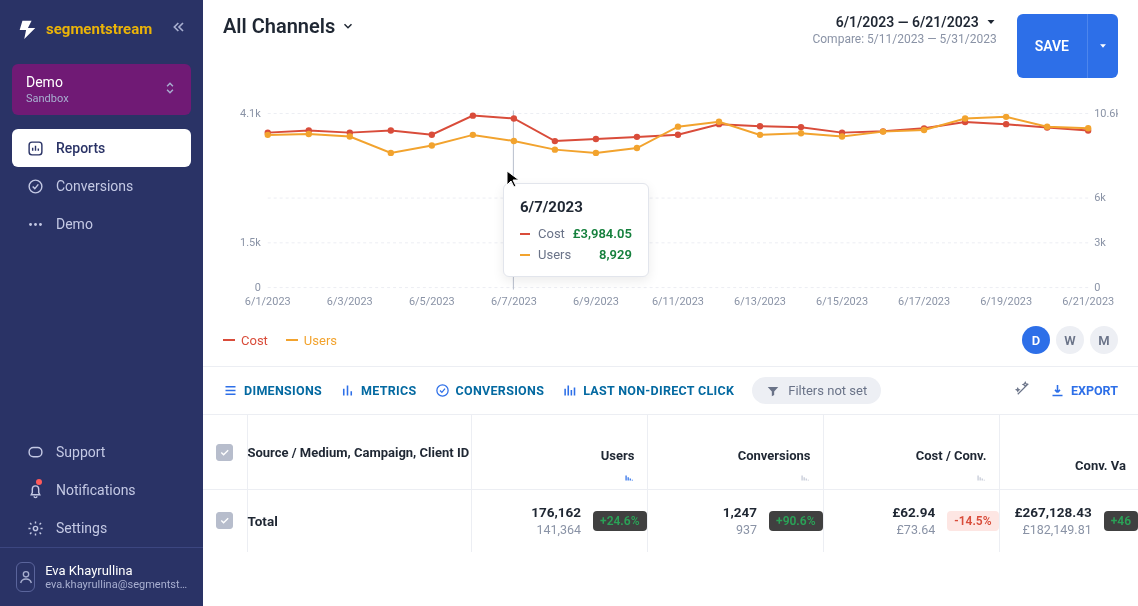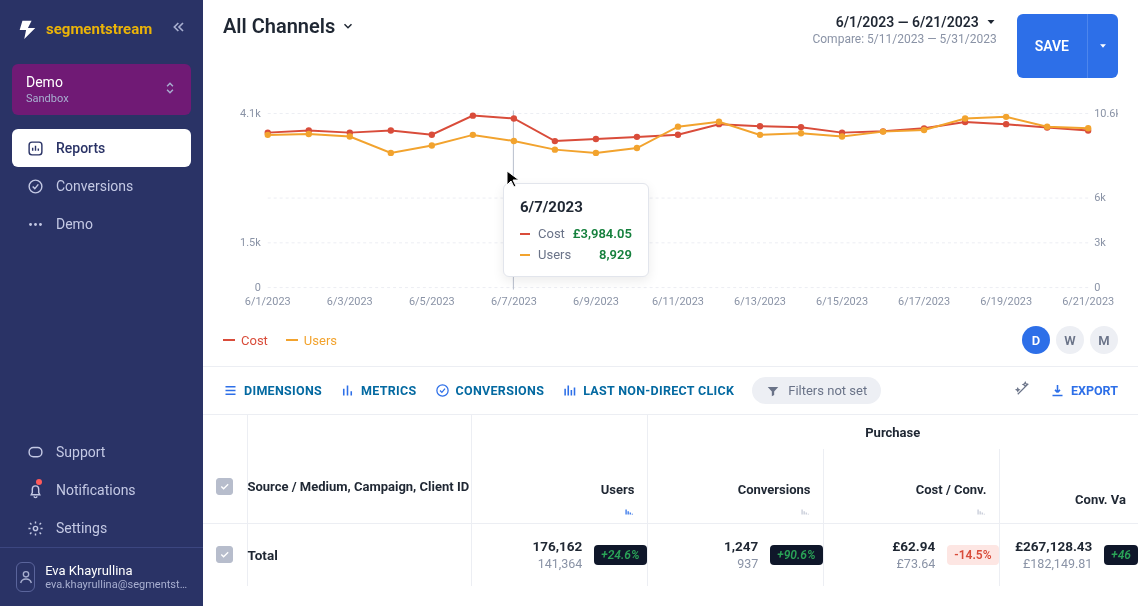--- a/index.html
+++ b/index.html
@@ -83,21 +83,21 @@
 .checkbox { width: 17px; height: 17px; border: 1.5px solid #b7bdcc; border-radius: 3px; display: inline-flex; align-items: center; justify-content: center; background: #b7bdcc; color: #fff; cursor: pointer; }
 .th-label { font-size: 13px; color: #1f2733; text-align: left; padding: 0 12px; }
 .th-metric { font-size: 13px; color: #1f2733; text-align: right; padding: 10px 12px 6px; display: flex; flex-direction: column; align-items: flex-end; justify-content: flex-end; height: 74px; gap: 10px; }
 .group-header { font-size: 13px; color: #1f2733; text-align: center; }
 .tbody-row { height: 62px; border-top: 1px solid #eceef3; }
 .td-dim { font-size: 13.5px; font-weight: 700; color: #1f2733; padding: 0 12px; }
 .td-metric { text-align: right; padding: 0 12px; position: relative; }
 .metric-val { font-size: 13.5px; font-weight: 700; color: #1f2733; }
 .metric-prev { font-size: 12.5px; color: #8a93a6; margin-top: 2px; }
 .metric-delta { position: absolute; right: -60px; top: 50%; transform: translateY(-50%); font-size: 12px; font-weight: 600; padding: 3px 7px; border-radius: 4px; }
-.delta-pos { background: #0f172a; color: #2aa357; font-style: italic; }
+.delta-pos { background: #404040; color: #2aa357; }
 .delta-neg { background: #fde6e3; color: #d94c3a; }
 .metric-wrapper { display: flex; align-items: center; justify-content: flex-end; gap: 12px; }
 .metric-numbers { text-align: right; }
 
 .cursor-arrow { position: absolute; pointer-events: none; }
 </style>
 </head>
 <body>
 
 <div class="sidebar">
@@ -390,26 +390,20 @@
       <svg width="15" height="15" viewBox="0 0 24 24">
           <path d="M12 3v12m0 0l-4-4m4 4l4-4M4 20h16" stroke="currentColor" stroke-width="2.5" fill="none"></path>
         </svg>
       <span>EXPORT</span>
     </div>
   </div>
 
   <div class="tablegrid">
     <table class="table">
       <thead>
-        <tr class="thead-row1">
-          <th class="col-check th-cell"></th>
-          <th class="col-dim th-cell"></th>
-          <th class="col-users th-cell"></th>
-          <th colspan="3" class="group-header">Purchase</th>
-        </tr>
         <tr class="thead-row2">
           <th class="col-check th-cell">
             <span class="checkbox">
               <svg width="11" height="11" viewBox="0 0 24 24">
                   <path d="M5 12l5 5L20 7" stroke="#fff" stroke-width="3" fill="none"></path>
                 </svg>
             </span>
           </th>
           <th class="col-dim th-cell th-label">Source / Medium, Campaign, Client ID</th>
           <th class="col-users th-cell">

